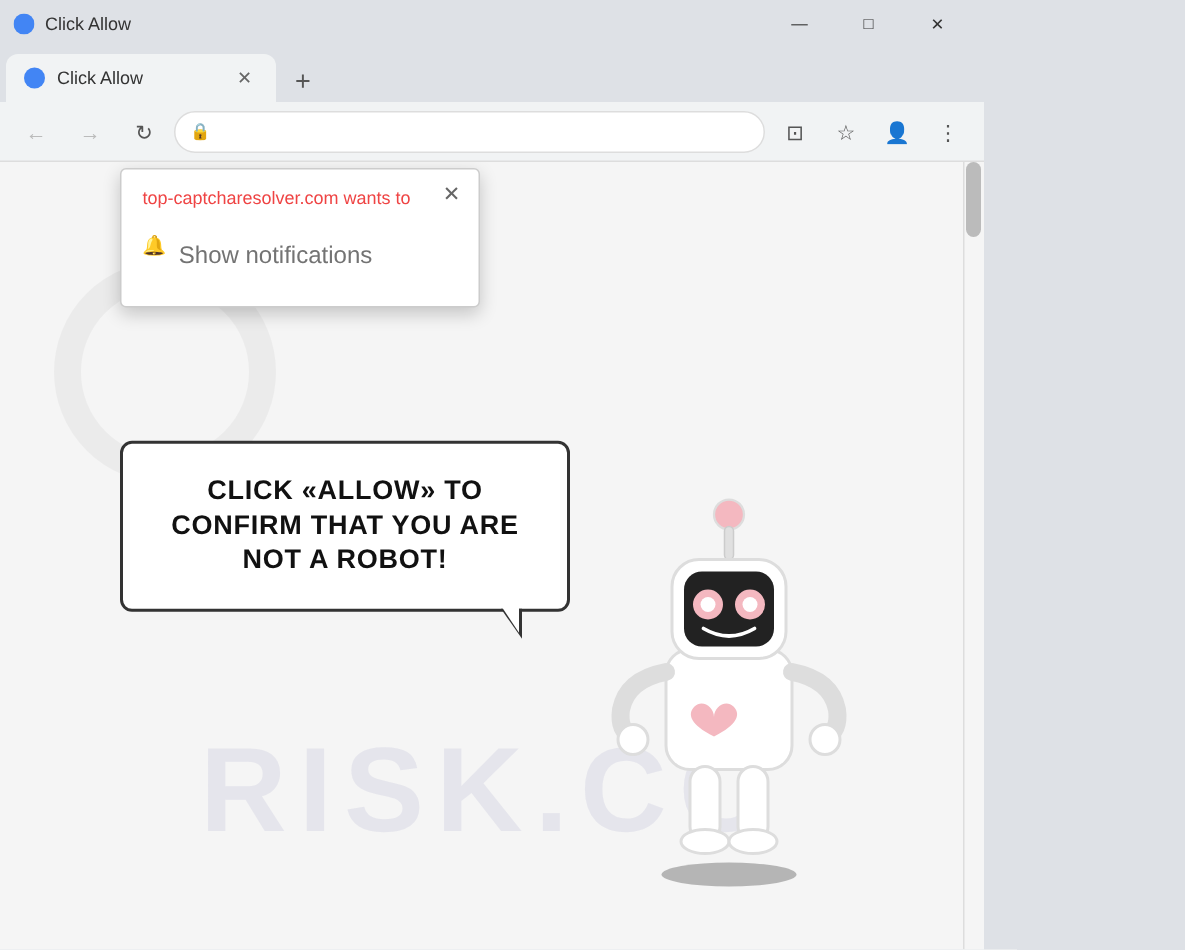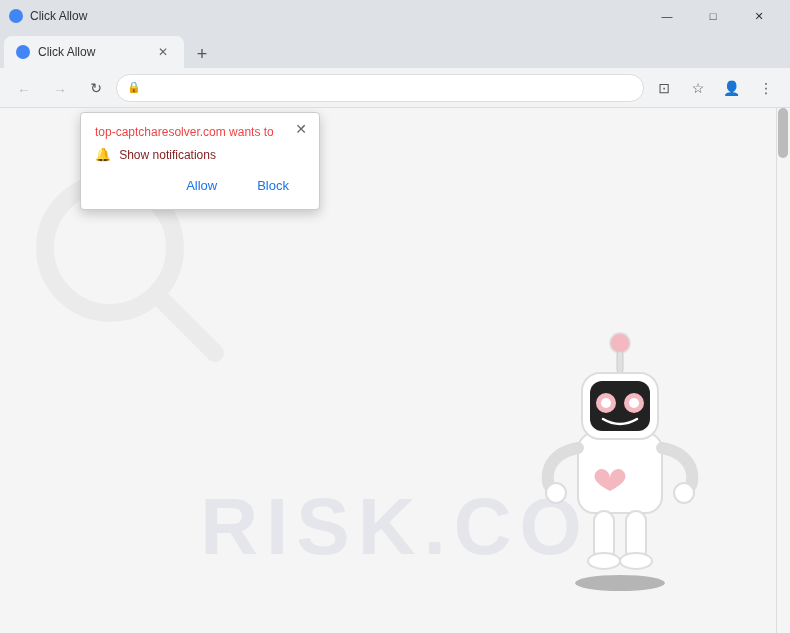--- a/index.html
+++ b/index.html
@@ -7,21 +7,21 @@
     body {
       width: 790px;
       height: 633px;
       background: #dee1e6;
       font-family: 'Segoe UI', Arial, sans-serif;
       overflow: hidden;
     }
 
     
     .window {
-      width: 790px;
+      width: 656px;
       height: 633px;
       background: #dee1e6;
       display: flex;
       flex-direction: column;
     }
 
     
     .title-bar {
       height: 32px;
       background: #dee1e6;
@@ -332,22 +332,23 @@
       gap: 8px;
       margin-bottom: 12px;
     }
 
     .bell-icon {
       color: #555;
       font-size: 13px;
     }
 
     .popup-notification-text {
-      font-size: 12px;
-      color: #7f1d1d;
+      font-size: 16px;
+      color: #737373;
+      margin-top: 15px;
     }
 
     .popup-buttons {
       display: flex;
       gap: 8px;
       justify-content: flex-end;
     }
 
     .popup-btn {
       padding: 4px 16px;
@@ -444,20 +445,23 @@
 
       <div class="watermark">risk.co</div>
 
       <div class="watermark-left">
         <svg viewBox="0 0 200 200" width="200" height="200">
           <circle cx="80" cy="80" r="65" fill="none" stroke="#aaa" stroke-width="18"></circle>
           <line x1="130" y1="130" x2="185" y2="185" stroke="#aaa" stroke-width="18" stroke-linecap="round"></line>
         </svg>
       </div>
 
+      <div class="speech-bubble">
+        <span class="speech-text">CLICK «ALLOW» TO CONFIRM THAT YOU ARE NOT A ROBOT!</span>
+      </div>
 
       <div class="robot-container">
         <svg class="robot-svg" viewBox="0 0 220 280" xmlns="http://www.w3.org/2000/svg">
 
           <ellipse cx="110" cy="270" rx="45" ry="8" fill="#222" opacity="0.3"></ellipse>
 
           <circle cx="110" cy="30" r="10" fill="#f4b8c0" stroke="#ddd" stroke-width="1.5"></circle>
 
           <rect x="107" y="38" width="6" height="22" rx="3" fill="#e0e0e0" stroke="#ccc" stroke-width="1"></rect>
 
@@ -494,24 +498,20 @@
 
     </div>
 
     <div class="notification-popup">
       <div class="popup-close">✕</div>
       <div class="popup-header">top-captcharesolver.com wants to</div>
       <div class="popup-notification-row">
         <span class="bell-icon">🔔</span>
         <span class="popup-notification-text">Show notifications</span>
       </div>
-      <div class="popup-buttons">
-        <button class="popup-btn btn-allow">Allow</button>
-        <button class="popup-btn btn-block">Block</button>
-      </div>
     </div>
 
     <div class="scrollbar">
       <div class="scrollbar-thumb"></div>
     </div>
 
   </div>
 </div>
 
 </body></html>

